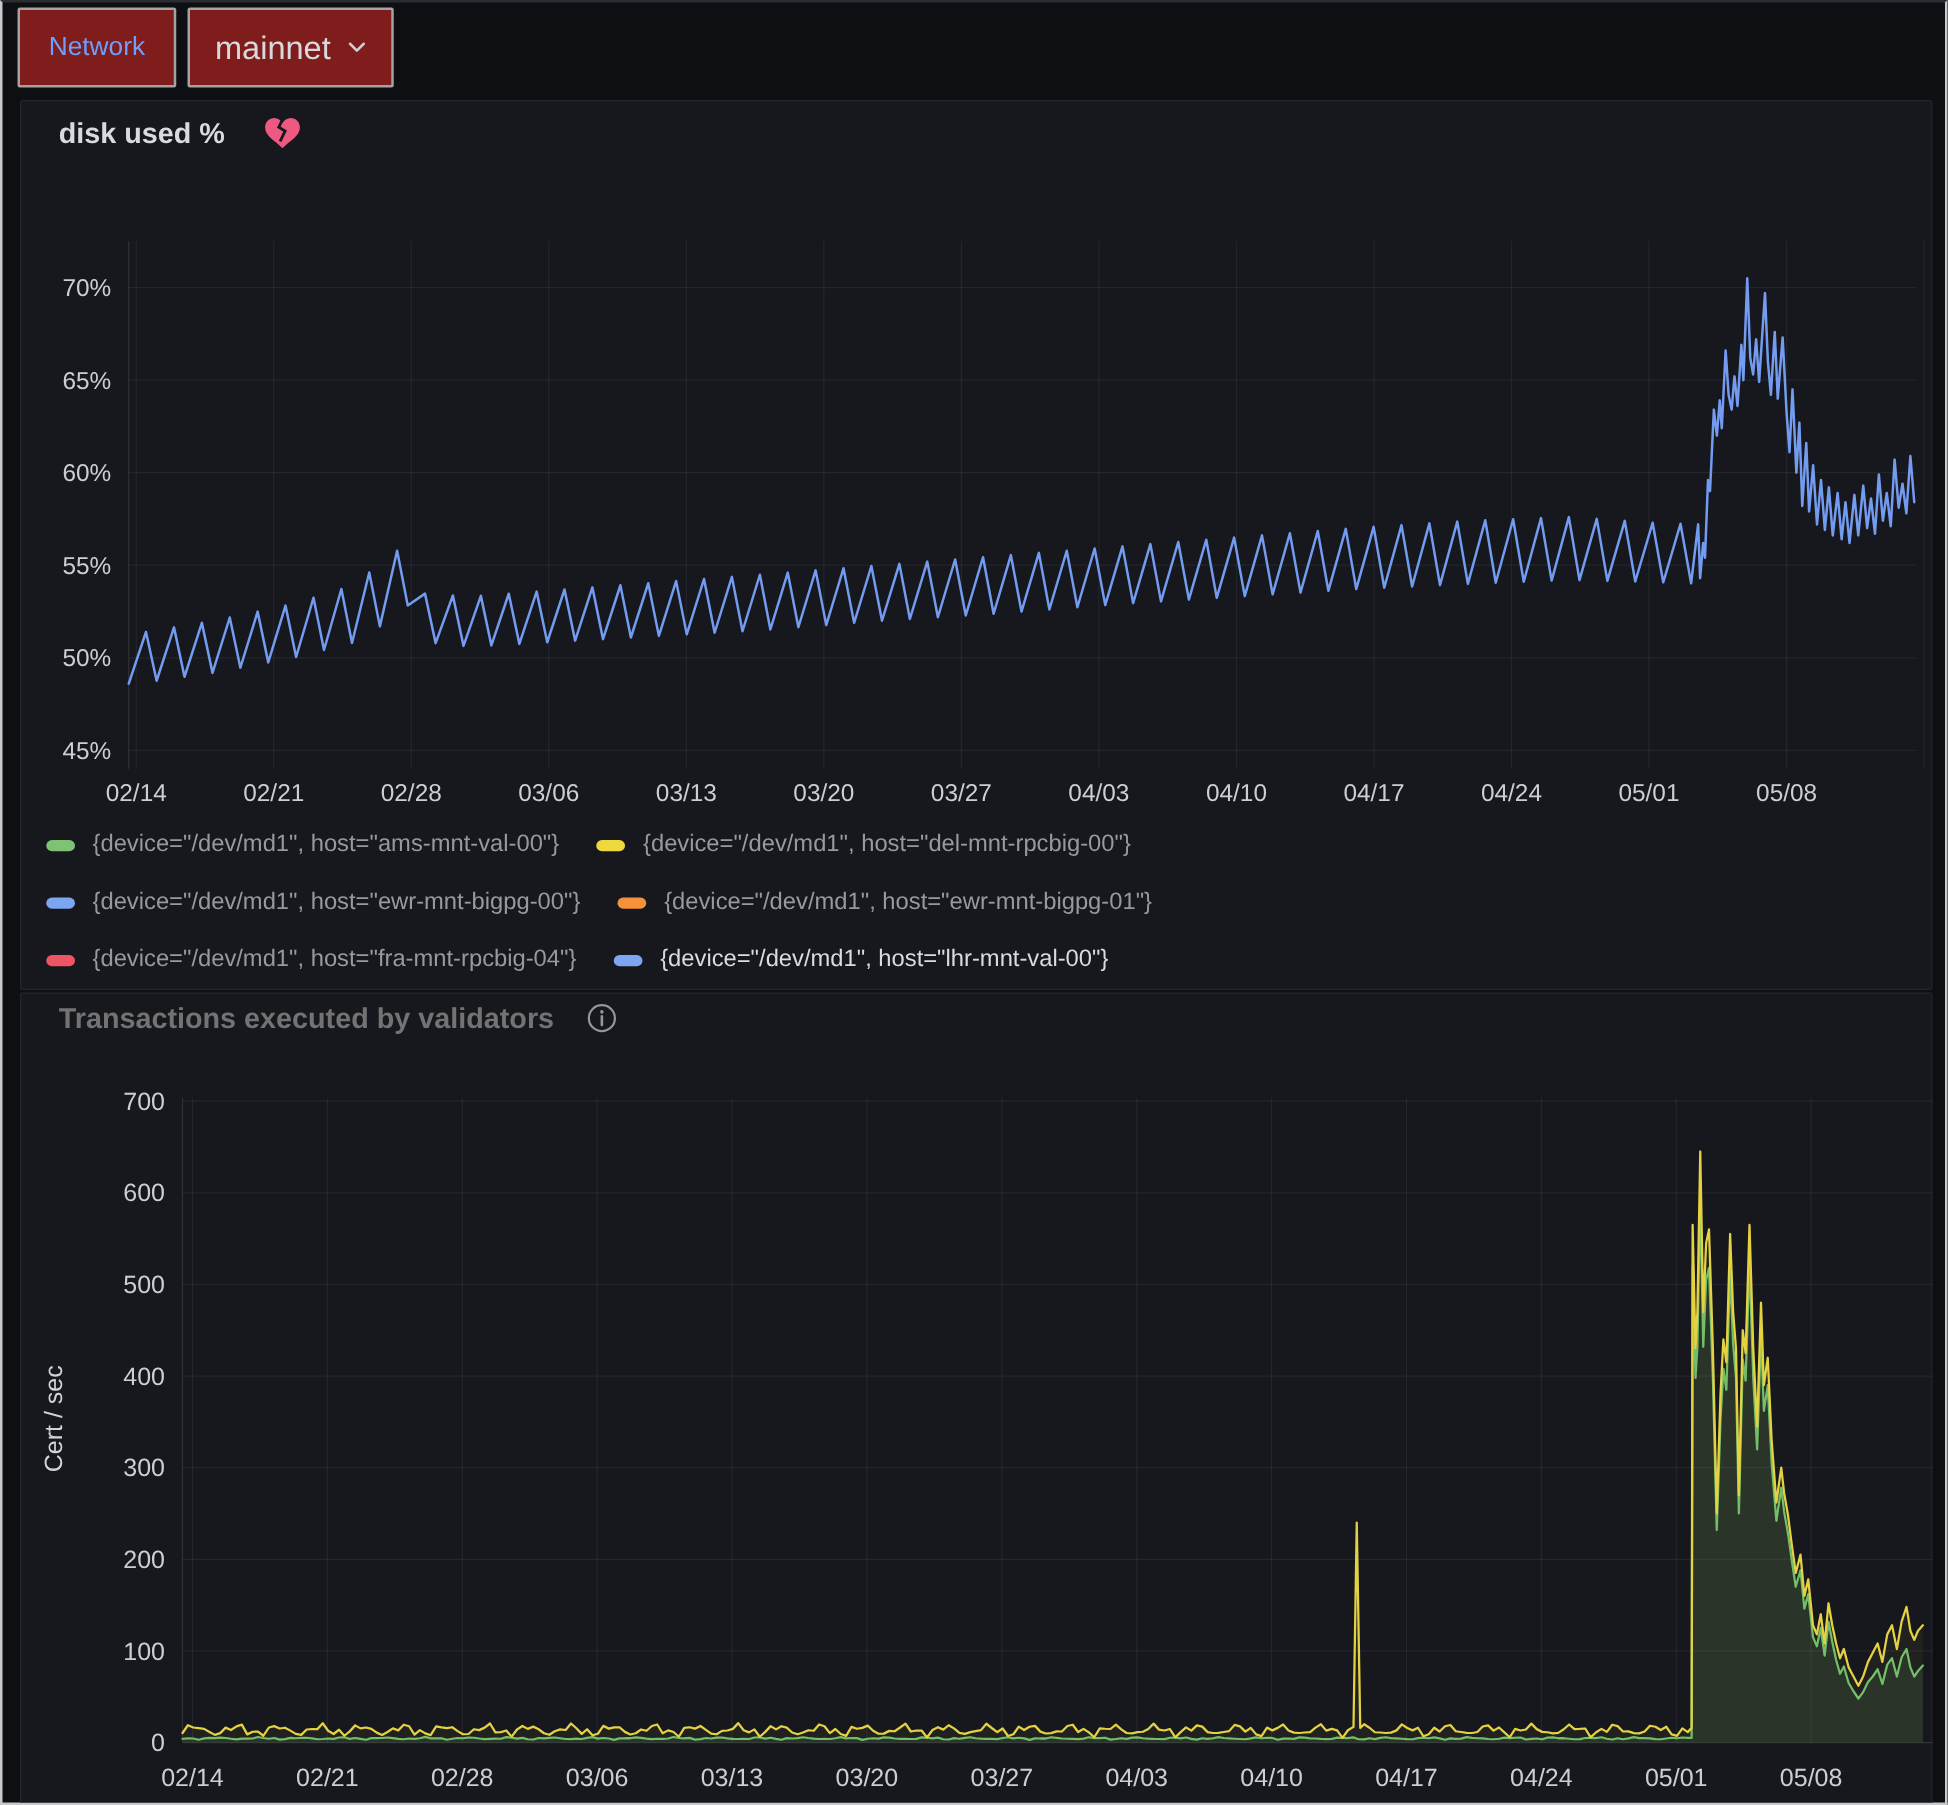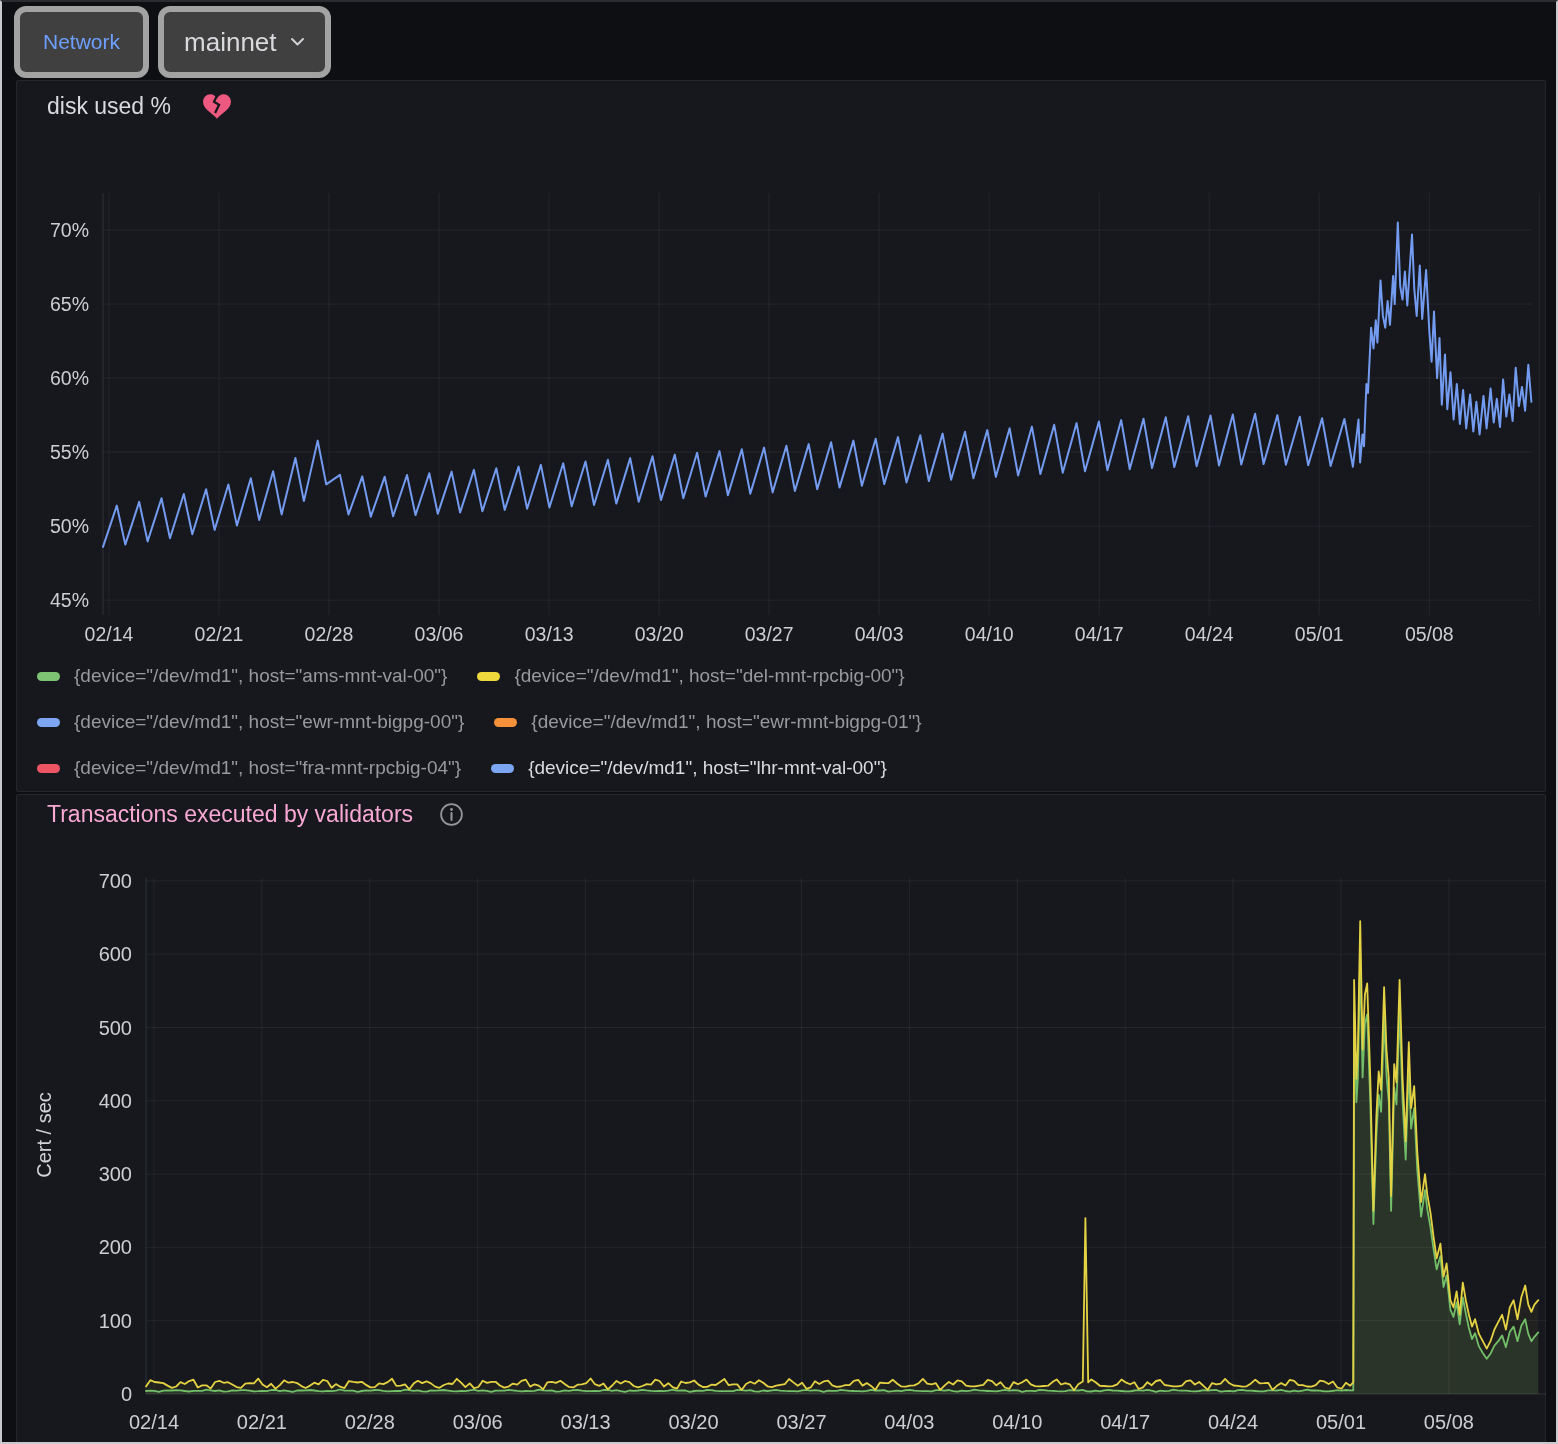--- a/index.html
+++ b/index.html
@@ -3,30 +3,30 @@
 <meta charset="utf-8">
 <style>
   html,body{margin:0;padding:0}
   body{
     width:1558px;height:1444px;box-sizing:border-box;position:relative;overflow:hidden;
     background:#0e0f13;
     border:2px solid #c7c9cd;border-top-color:#2a2c31;
     font-family:"Liberation Sans",sans-serif;
   }
   .topbar{position:absolute;left:12px;top:4px;display:flex;gap:9px;align-items:center}
-  .var-box{height:60px;display:flex;align-items:center;border:6px solid #a3a3a3;border-radius:12px;background:#404040}
+  .var-box{height:60px;display:flex;align-items:center;border:2px solid #a3a3a3;border-radius:2px;background:#7f1d1d}
   .var-label{padding:0 23px;color:#6e9fff;font-size:21px;font-weight:500;cursor:pointer}
   .var-value{padding:0 20px;color:#d8d9dd;font-size:26px;font-weight:500;gap:13px;cursor:pointer}
   .panel{position:absolute;left:14px;width:1530px;background:#16181d;border:1px solid #24262b;border-radius:2px;box-sizing:border-box}
   .panel-disk{top:78px;height:712px}
   .panel-tx{top:792px;height:650px}
   .panel-title-row{position:absolute;left:30px;top:12px;display:flex;align-items:center;gap:32px;z-index:3}
-  .panel-title-row h2{margin:0;font-size:23px;font-weight:400;color:#d9dade;cursor:pointer}
+  .panel-title-row h2{margin:0;font-size:23px;font-weight:700;color:#d9dade;cursor:pointer}
   .panel-tx .panel-title-row{top:6px;gap:26px}
-  .panel-tx .panel-title-row h2{color:#f9a8d4}
+  .panel-tx .panel-title-row h2{color:#737373}
   .chart-svg{position:absolute;left:0;top:0}
   svg text{font-family:"Liberation Sans",sans-serif}
   .legend{position:absolute;left:20px;top:572px;right:10px}
   .legend-row{display:flex;height:46px;align-items:center;gap:30px}
   .legend-item{display:flex;align-items:center;gap:14px;font-size:19px;color:#97999e;cursor:pointer;white-space:nowrap}
   .legend-item.hl{color:#dadbdf}
   .swatch{width:23px;height:9px;border-radius:4.5px;flex:none}
   .ylab{position:absolute;left:42px;top:1133px;transform:translate(-50%,-50%) rotate(-90deg);color:#d2d3d7;font-size:20px;white-space:nowrap;z-index:2}
 </style>
 </head>

